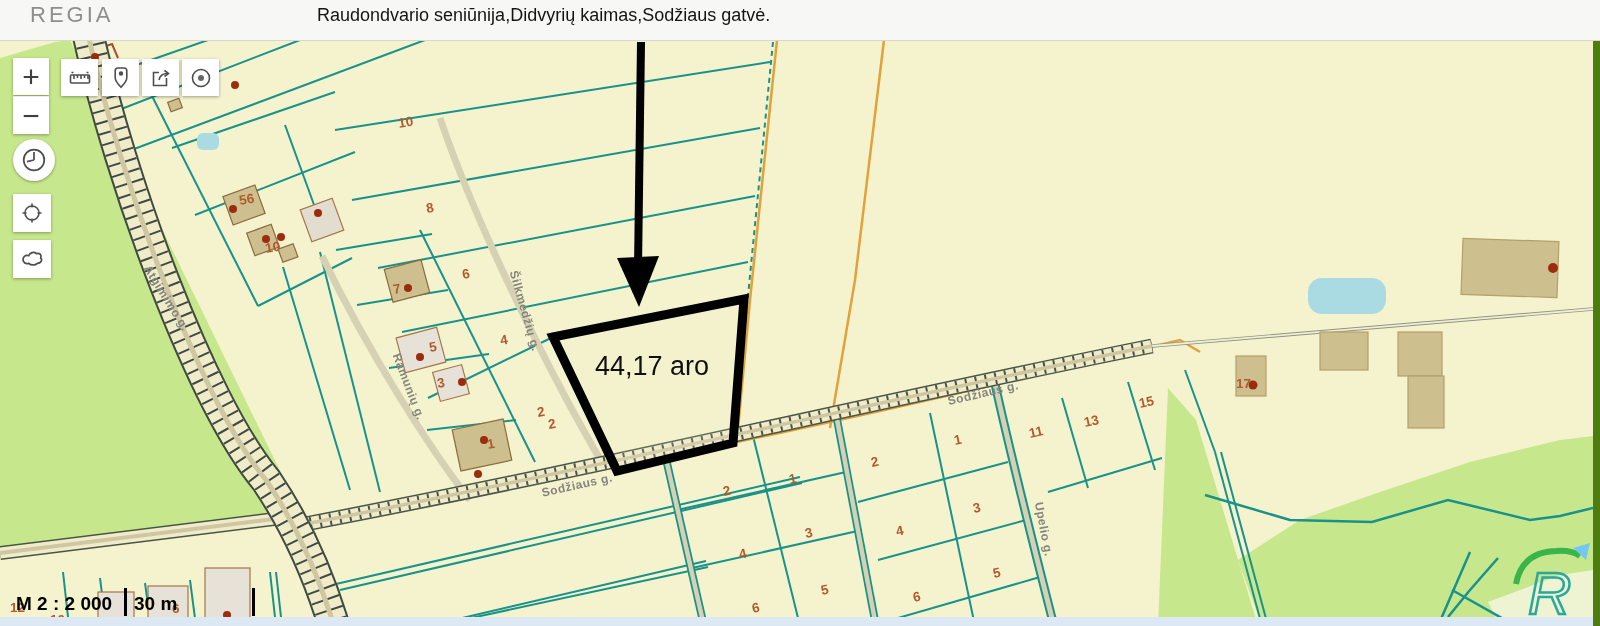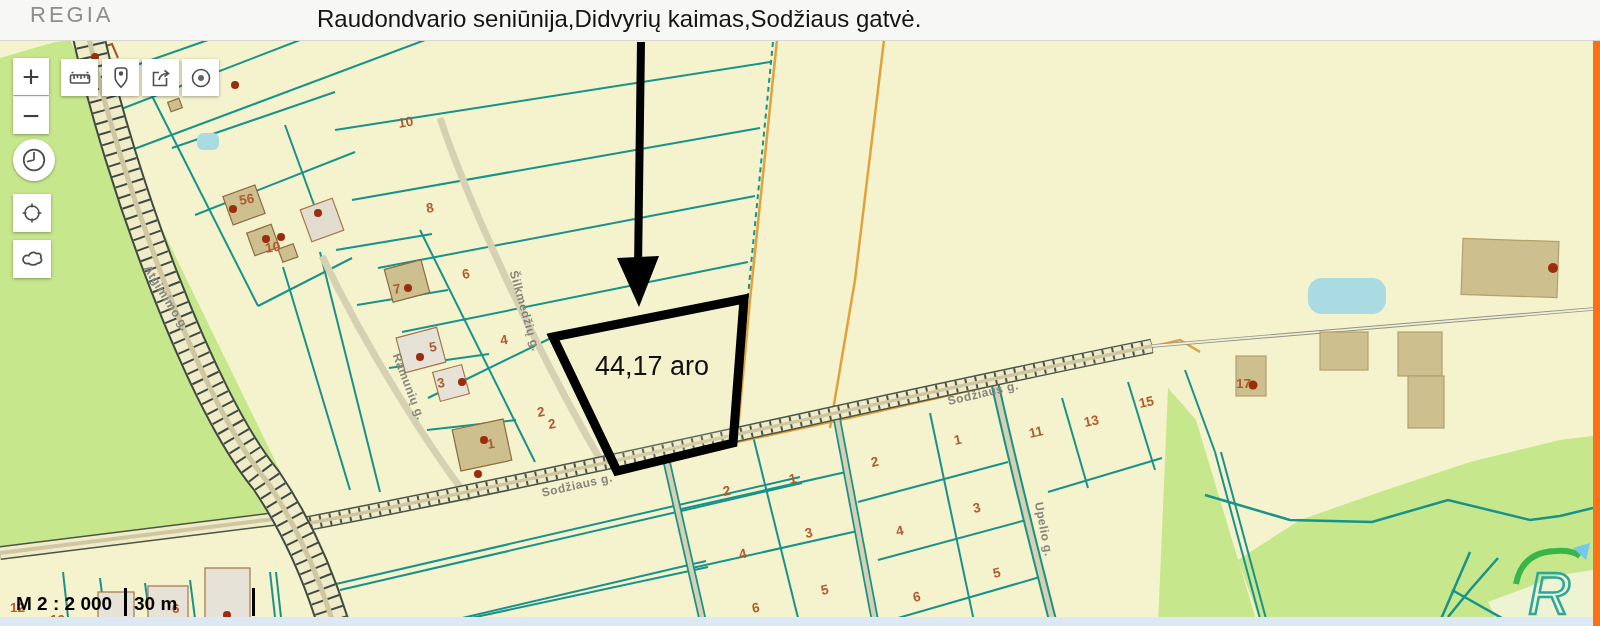--- a/index.html
+++ b/index.html
@@ -1,23 +1,23 @@
 <!DOCTYPE html>
 <html><head>
 <meta charset="utf-8">
 <style>
   html,body{margin:0;padding:0;background:#ffffff;}
-  .stage{position:relative;width:1600px;height:626px;overflow:hidden;background:#f97316;
+  .stage{position:relative;width:1600px;height:626px;overflow:hidden;background:#4d7c0f;
          font-family:"Liberation Sans", sans-serif;}
   
   .header{position:absolute;left:0;top:0;width:1600px;height:40px;background:#f7f7f5;
           border-bottom:1px solid #d6d6d2;z-index:30;}
   .logo{position:absolute;left:30px;top:2px;font-size:22px;letter-spacing:3px;color:#8e8e8e;
         font-weight:400;}
-  .title{position:absolute;left:317px;top:5px;font-size:24px;color:#141414;white-space:nowrap;}
+  .title{position:absolute;left:317px;top:5px;font-size:18px;color:#141414;white-space:nowrap;}
   
   .mapwrap{position:absolute;left:0;top:40px;width:1593px;height:577px;background:#f4f3cd;}
   .mapwrap svg{display:block;}
   .bottomstrip{position:absolute;left:0;top:617px;width:1593px;height:9px;background:#dce8f4;}
   
   .tbtn{position:absolute;background:#ffffff;box-shadow:0 1px 3px rgba(0,0,0,.35);
         display:flex;align-items:center;justify-content:center;cursor:pointer;z-index:40;}
   .tbtn svg{stroke:#4e4e4e;fill:none;stroke-width:1.6;}
   .glyph{font-size:30px;font-weight:300;color:#3f3f3f;line-height:1;}
   

